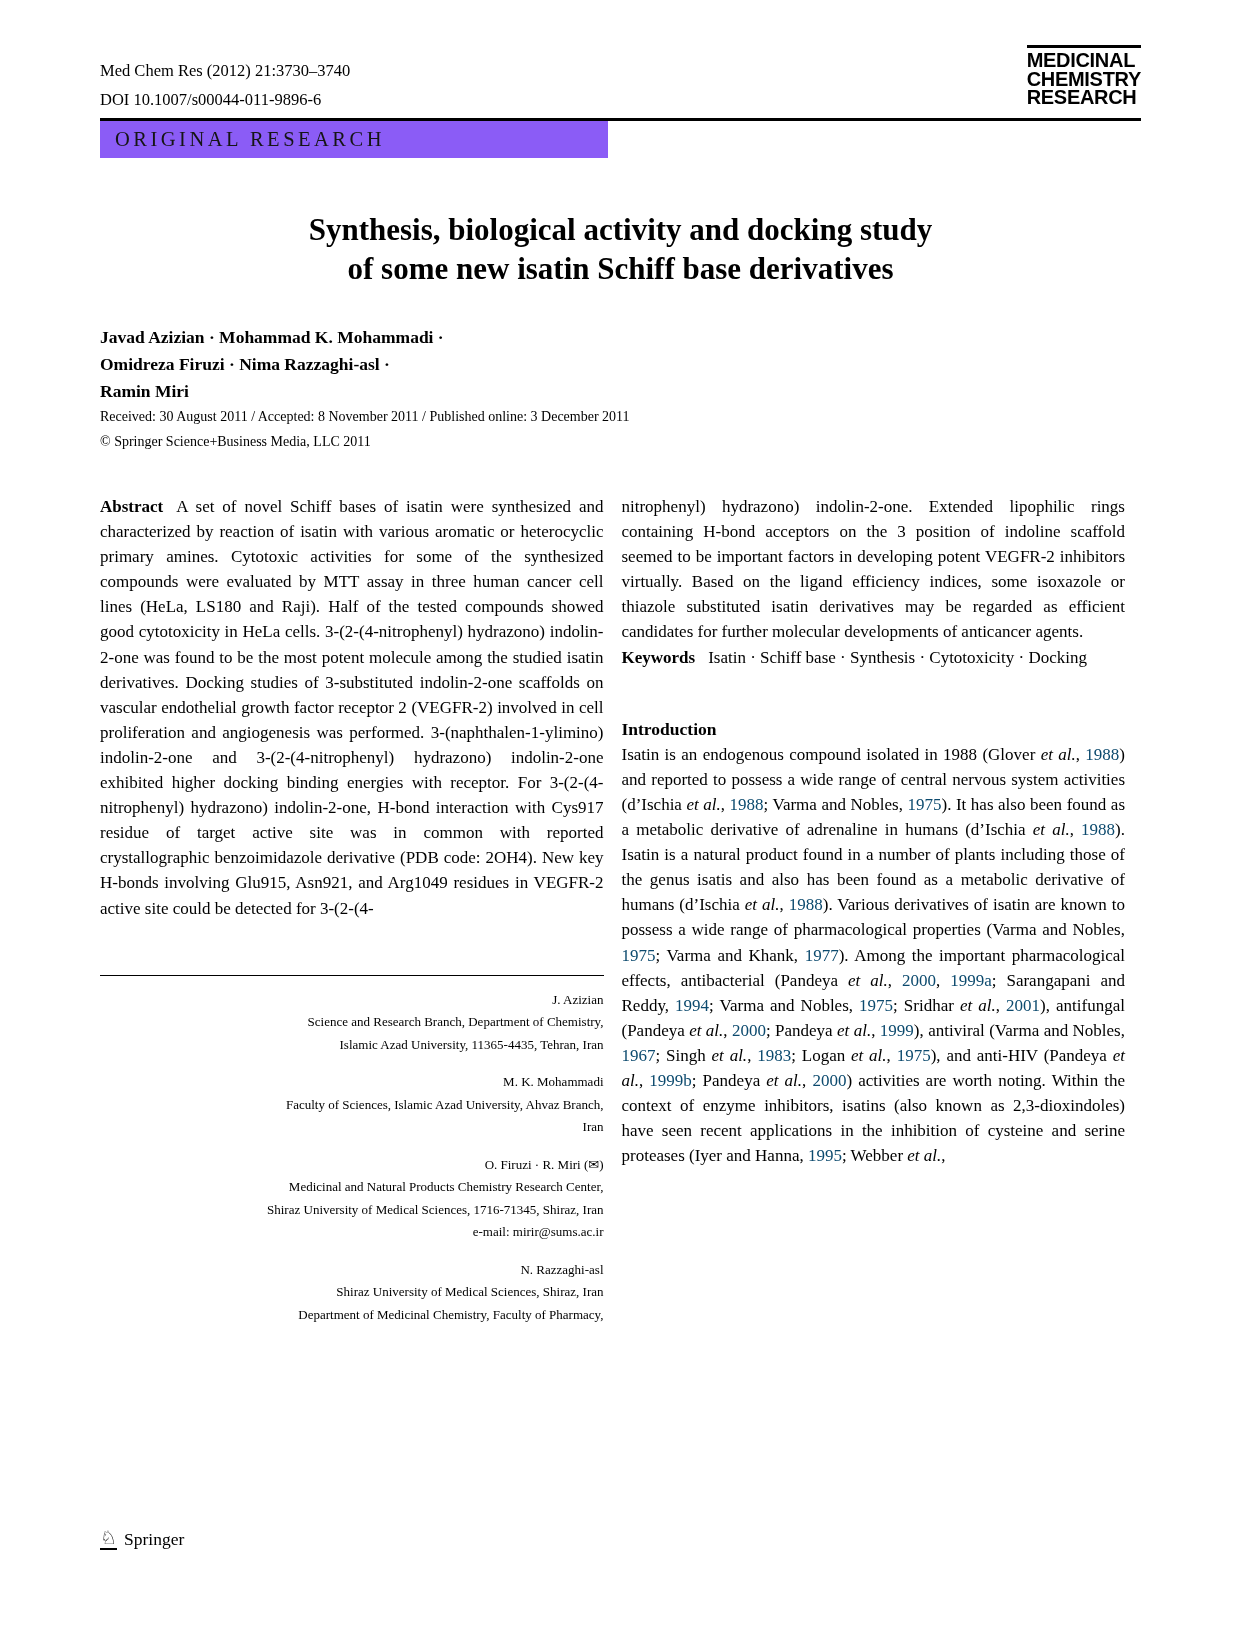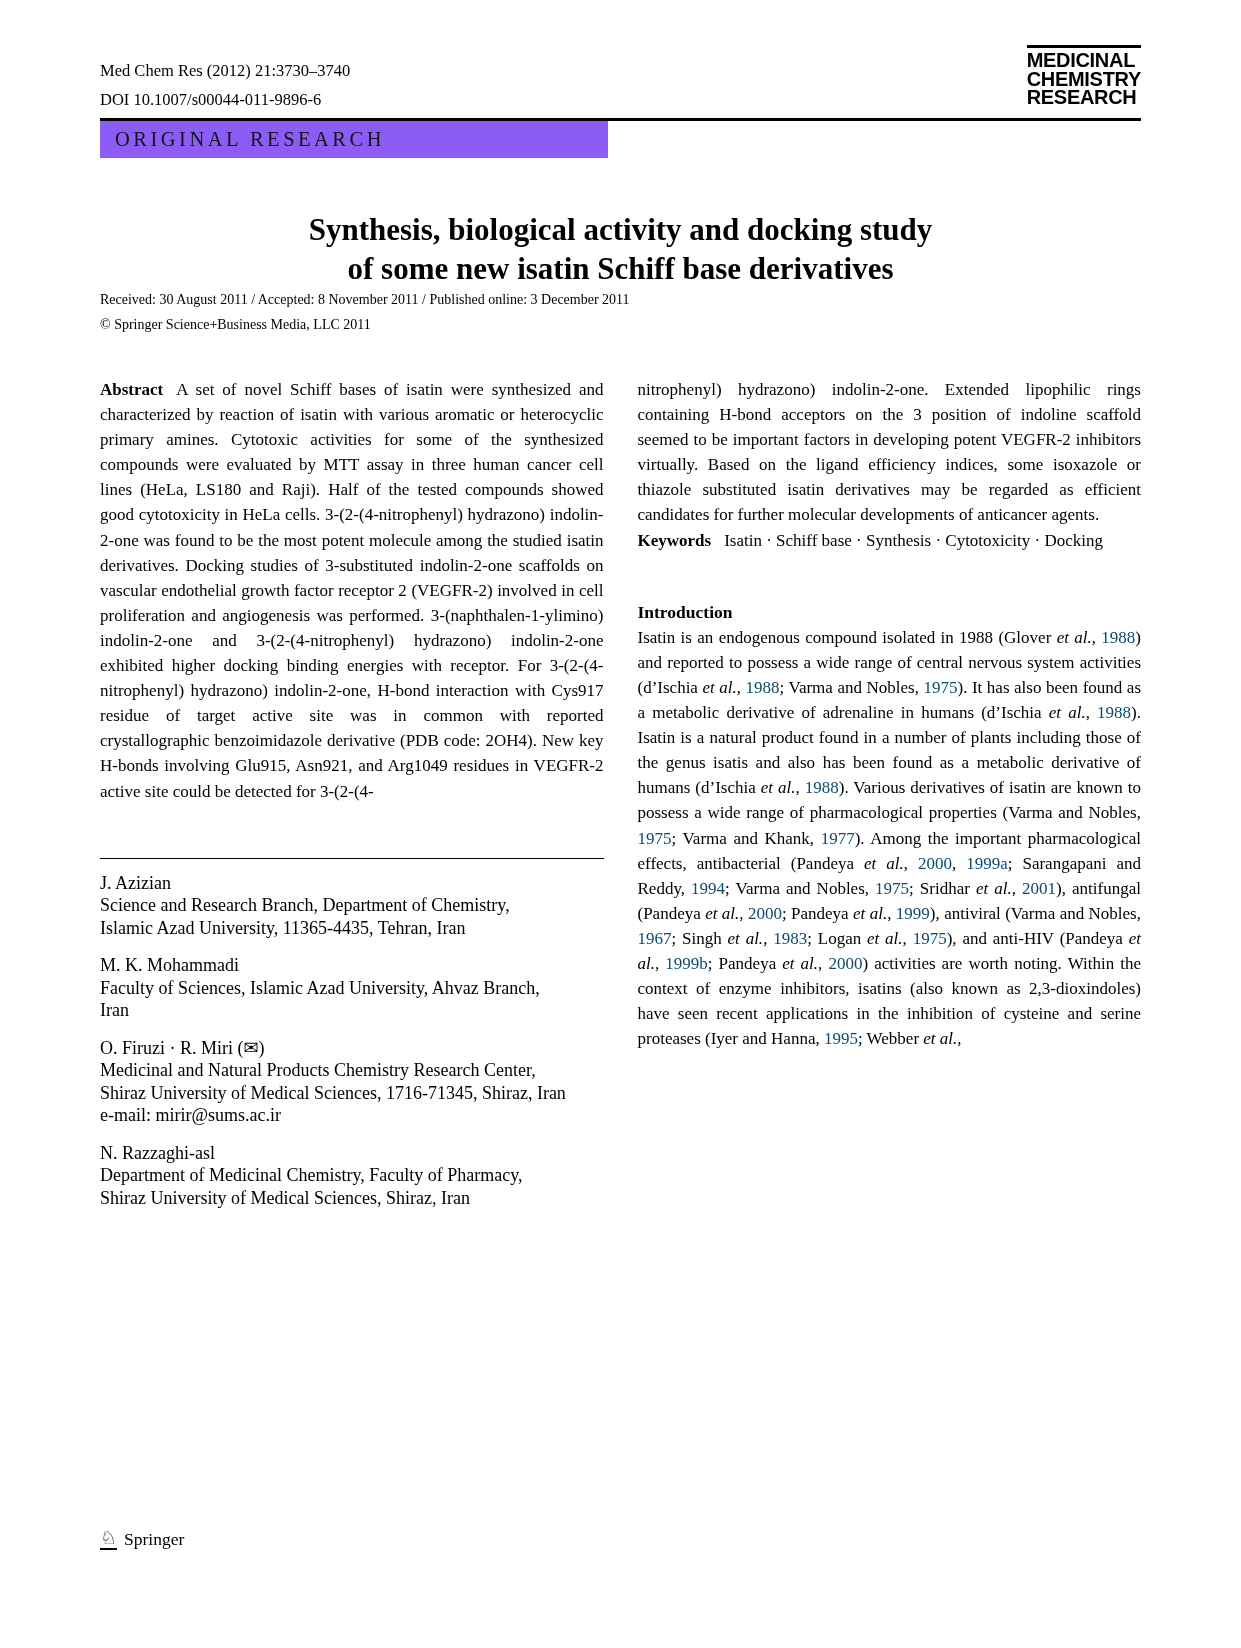--- a/index.html
+++ b/index.html
@@ -26,33 +26,33 @@
   .banner {
     box-sizing: border-box; width: 508px; height: 37px; background: #8b5cf6;
     display: flex; align-items: center; padding-left: 15px;
     font-size: 20.5px; letter-spacing: 3.5px; color: #151515;
   }
   
   .title { margin: 52px 0 0 0; font-size: 31px; line-height: 39px; font-weight: 700; text-align: center; }
   .authors { margin-top: 36px; font-size: 17.5px; line-height: 27px; font-weight: 700; }
   .received { font-size: 14px; line-height: 24.5px; }
   
-  .columns { display: flex; gap: 34px; margin-top: 40px; }
+  .columns { display: flex; gap: 18px; margin-top: 40px; }
   .col { width: 503.5px; flex: 0 0 auto; font-size: 17px; line-height: 25.1px; text-align: justify; }
   .col p { margin: 0; }
   .abstract-label, .kw-label { font-weight: 700; margin-right: 13px; }
   .keywords { margin-top: 25px; text-align: left; }
   .intro-heading { margin-top: 47px; font-size: 17.5px; font-weight: 700; text-align: left; }
   .intro-p { margin-top: 29px; }
   .seg-i { font-style: italic; }
   .seg-link { color: #0c4a6e; }
   
   .footnote-block {
     margin-top: 54px; border-top: 1.5px solid #000; padding-top: 13px;
-    font-size: 18px; line-height: 22.5px; text-align: left;
+    font-size: 13px; line-height: 22.5px; text-align: right;
   }
   .fn-group + .fn-group { margin-top: 15px; }
   
   .springer { position: absolute; left: 100px; top: 1528px; display: flex; align-items: center; gap: 7px; font-size: 17.5px; }
   .springer-icon { font-size: 19px; line-height: 1; border-bottom: 2px solid #000; padding-bottom: 1px; }
 </style>
 </head>
 <body>
 
 <div class="page">
@@ -71,20 +71,25 @@
 
   <div class="header-rule"></div>
 
   <div class="banner">ORIGINAL RESEARCH</div>
 
   <h1 class="title">
     <span>Synthesis, biological activity and docking study</span><br>
     <span>of some new isatin Schiff base derivatives</span>
   </h1>
 
+  <div class="authors">
+    <div>Javad Azizian · Mohammad K. Mohammadi ·</div>
+    <div>Omidreza Firuzi · Nima Razzaghi-asl ·</div>
+    <div>Ramin Miri</div>
+  </div>
 
   <div class="received">
     <div>Received: 30 August 2011 / Accepted: 8 November 2011 / Published online: 3 December 2011</div>
     <div>© Springer Science+Business Media, LLC 2011</div>
   </div>
 
   <div class="columns">
 
     <div class="col">
       <p><b class="abstract-label">Abstract</b><span>A set of novel Schiff bases of isatin were synthesized and characterized by reaction of isatin with various aromatic or heterocyclic primary amines. Cytotoxic activities for some of the synthesized compounds were evaluated by MTT assay in three human cancer cell lines (HeLa, LS180 and Raji). Half of the tested compounds showed good cytotoxicity in HeLa cells. 3-(2-(4-nitrophenyl) hydrazono) indolin-2-one was found to be the most potent molecule among the studied isatin derivatives. Docking studies of 3-substituted indolin-2-one scaffolds on vascular endothelial growth factor receptor 2 (VEGFR-2) involved in cell proliferation and angiogenesis was performed. 3-(naphthalen-1-ylimino) indolin-2-one and 3-(2-(4-nitrophenyl) hydrazono) indolin-2-one exhibited higher docking binding energies with receptor. For 3-(2-(4-nitrophenyl) hydrazono) indolin-2-one, H-bond interaction with Cys917 residue of target active site was in common with reported crystallographic benzoimidazole derivative (PDB code: 2OH4). New key H-bonds involving Glu915, Asn921, and Arg1049 residues in VEGFR-2 active site could be detected for 3-(2-(4-</span></p>
@@ -101,22 +106,22 @@
           <div>Iran</div>
         </div>
         <div class="fn-group">
           <div>O. Firuzi · R. Miri (✉)</div>
           <div>Medicinal and Natural Products Chemistry Research Center,</div>
           <div>Shiraz University of Medical Sciences, 1716-71345, Shiraz, Iran</div>
           <div>e-mail: mirir@sums.ac.ir</div>
         </div>
         <div class="fn-group">
           <div>N. Razzaghi-asl</div>
+          <div>Shiraz University of Medical Sciences, Shiraz, Iran</div>
           <div>Department of Medicinal Chemistry, Faculty of Pharmacy,</div>
-          <div>Shiraz University of Medical Sciences, Shiraz, Iran</div>
         </div>
       </div>
     </div>
 
     <div class="col">
       <p>nitrophenyl) hydrazono) indolin-2-one. Extended lipophilic rings containing H-bond acceptors on the 3 position of indoline scaffold seemed to be important factors in developing potent VEGFR-2 inhibitors virtually. Based on the ligand efficiency indices, some isoxazole or thiazole substituted isatin derivatives may be regarded as efficient candidates for further molecular developments of anticancer agents.</p>
 
       <p class="keywords"><b class="kw-label">Keywords</b><span>Isatin · Schiff base · Synthesis · Cytotoxicity · Docking</span></p>
 
       <div class="intro-heading">Introduction</div>

